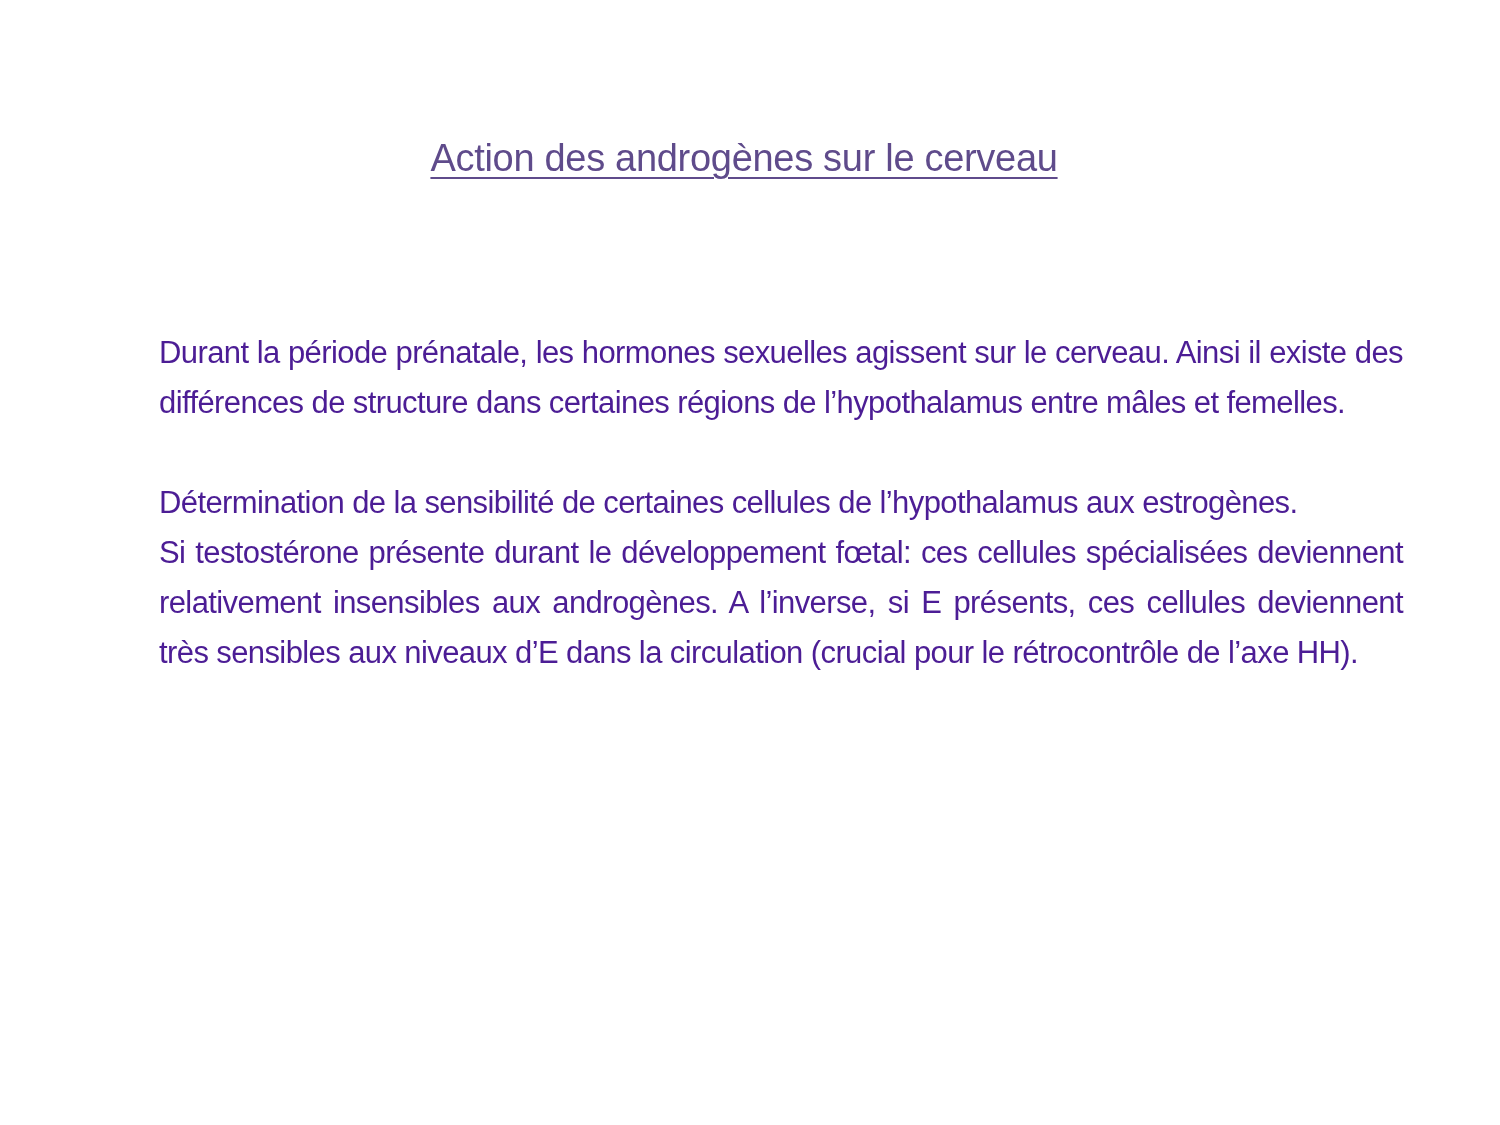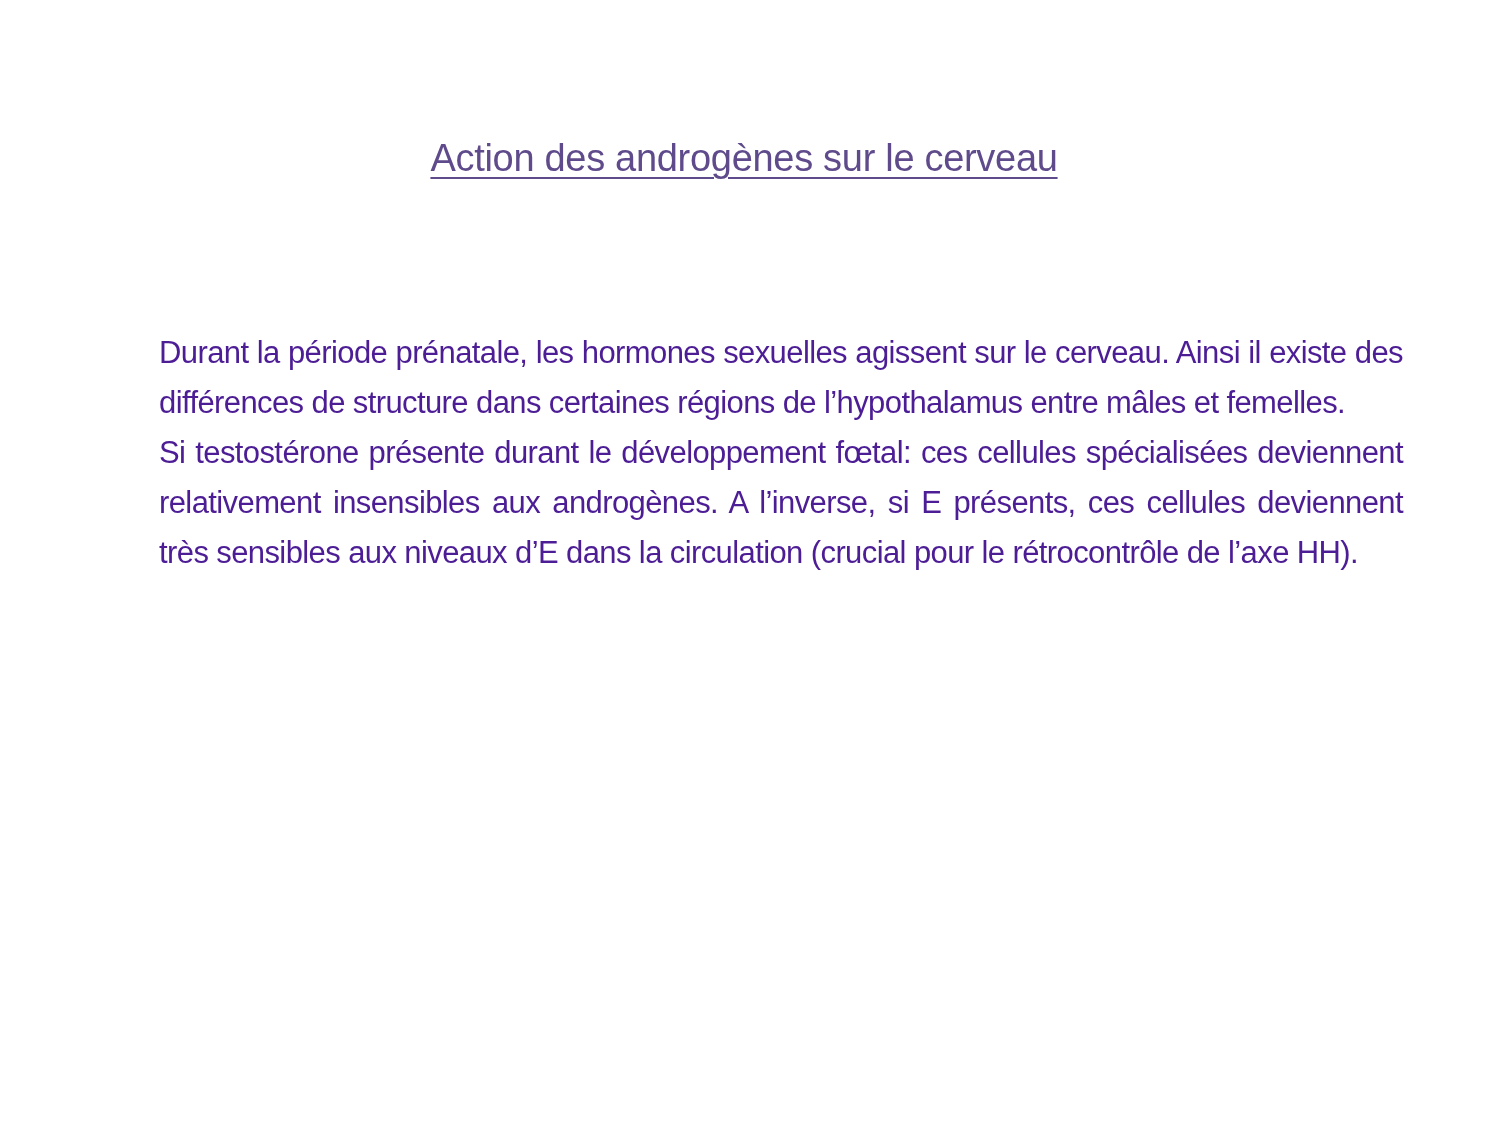--- a/index.html
+++ b/index.html
@@ -59,15 +59,16 @@
     }
   </style>
 </head>
 <body>
 
 <div class="slide">
   <h1 class="title"><span>Action des androgènes sur le cerveau</span></h1>
 
   <div class="body">
     <p>Durant la période prénatale, les hormones sexuelles agissent sur le cerveau.  Ainsi il existe des différences de structure dans certaines régions de l’hypothalamus entre mâles et femelles.</p>
+    <p class="gap">Détermination de la sensibilité de certaines cellules de l’hypothalamus aux estrogènes.</p>
     <p>Si testostérone présente durant le développement fœtal: ces cellules spécialisées deviennent relativement insensibles aux androgènes. A l’inverse, si E présents, ces cellules deviennent très sensibles aux niveaux d’E dans la circulation (crucial pour le rétrocontrôle de l’axe HH).</p>
   </div>
 </div>
 
 </body></html>

